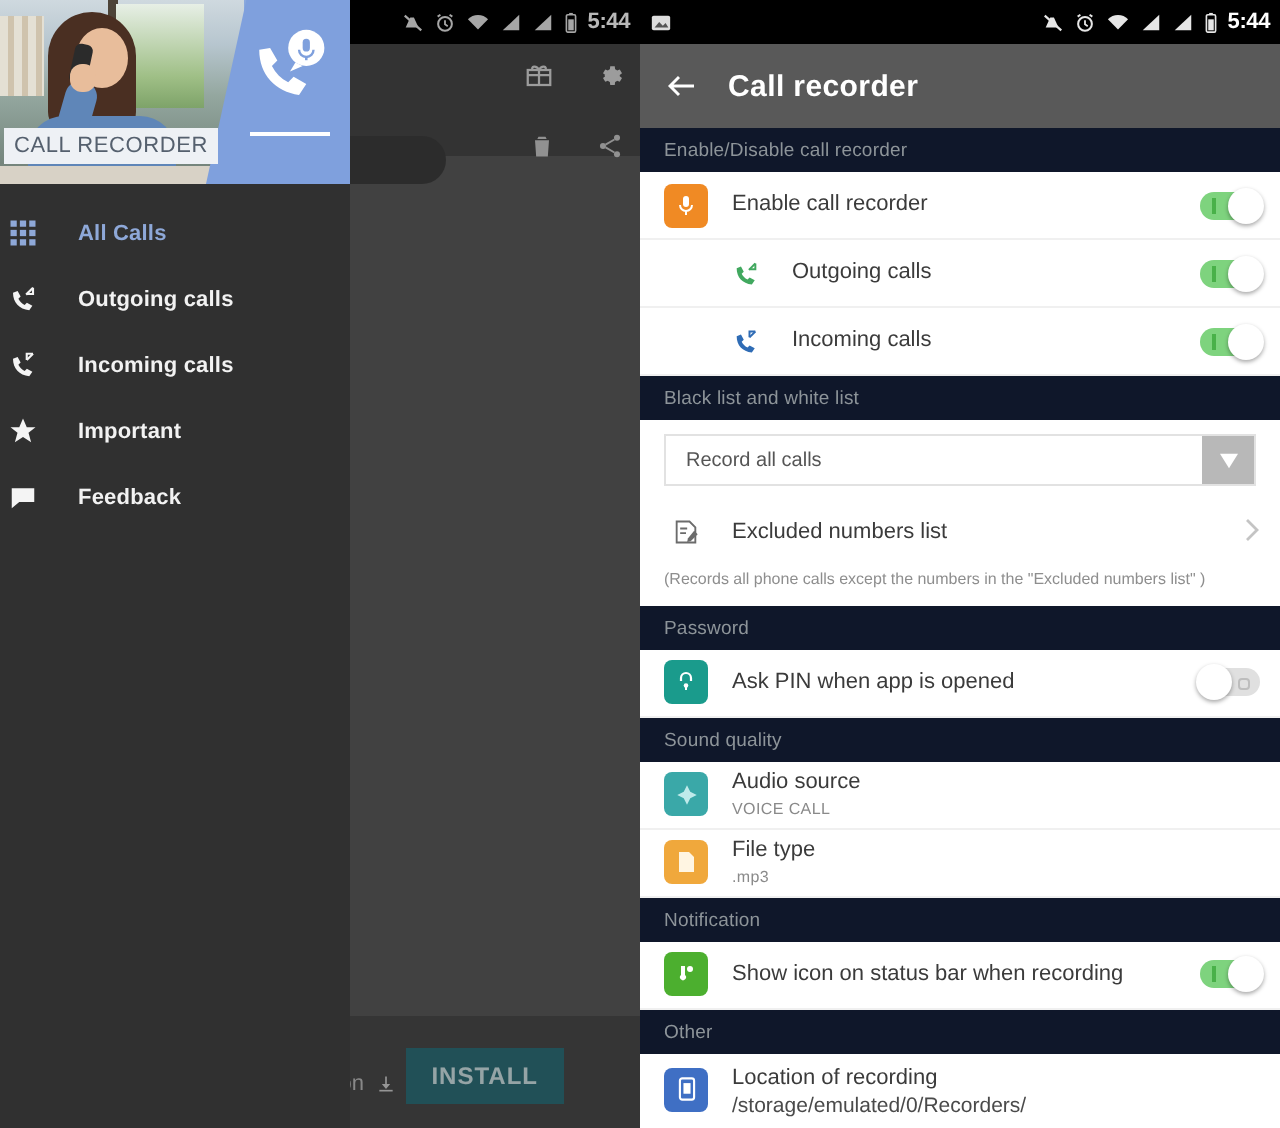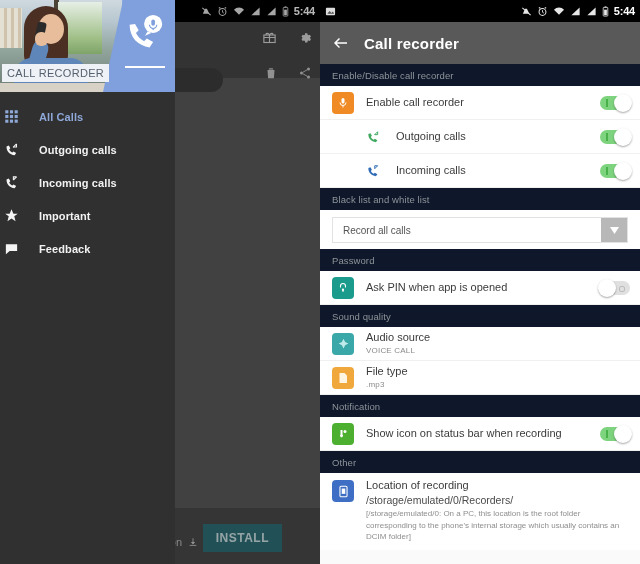--- a/index.html
+++ b/index.html
@@ -386,20 +386,38 @@
       <div class="select">
         <span class="select-val">Record all calls</span>
         <span class="select-arrow">
           <svg width="11" height="9" viewBox="0 0 12 10" fill="#fff">
               <path d="M1 1h10L6 9z"></path>
             </svg>
         </span>
       </div>
     </div>
 
+    <div class="row noborder">
+      <span class="row-icon">
+        <svg width="14" height="14" viewBox="0 0 24 24" fill="none" stroke="#6b6b6b" stroke-width="1.6">
+            <path d="M4 3h11l5 5v13H4z"></path>
+            <path d="M7 9h6M7 13h5"></path>
+            <path d="M19 11l3 3-6 6-3 .6.6-3z" fill="#6b6b6b" stroke="none"></path>
+          </svg>
+      </span>
+      <span class="row-text">
+        <div class="row-title">Excluded numbers list</div>
+      </span>
+      <span class="chev">
+        <svg width="8" height="12" viewBox="0 0 8 12" fill="none" stroke="#c4c4c4" stroke-width="1.4">
+            <path d="M1.5 1l5 5-5 5"></path>
+          </svg>
+      </span>
+    </div>
+    <div class="note-wide">(Records all phone calls except the numbers in the "Excluded numbers list" )</div>
 
     <div class="sec-head">Password</div>
     <div class="row">
       <span class="row-icon" style="background:#1a9b8c">
         <svg width="12" height="12" viewBox="0 0 24 24" fill="none" stroke="#fff" stroke-width="2.2">
             <path d="M7 11V8a5 5 0 0110 0v3"></path>
             <circle cx="12" cy="15.5" r="2.3" fill="#fff" stroke="none"></circle>
             <rect x="11" y="16" width="2" height="4" fill="#fff" stroke="none"></rect>
           </svg>
       </span>

